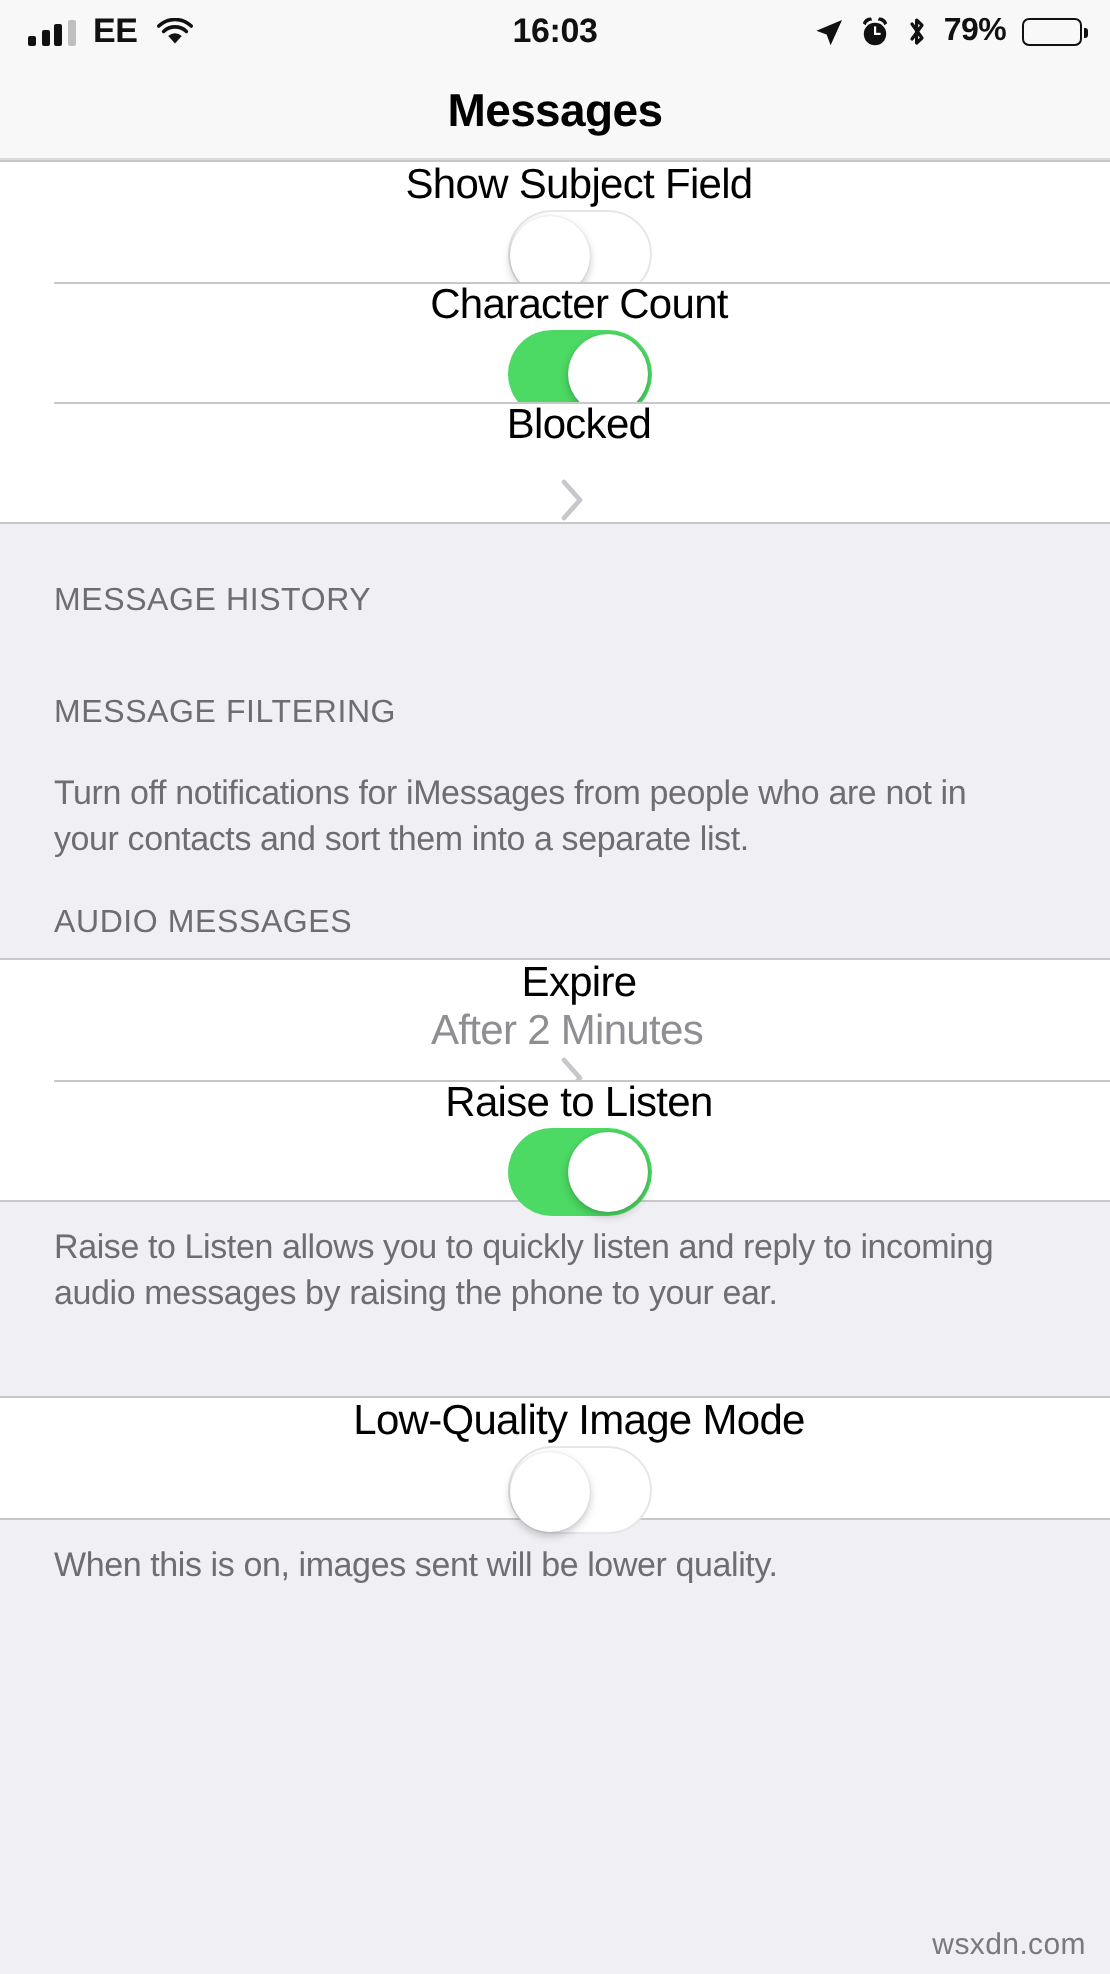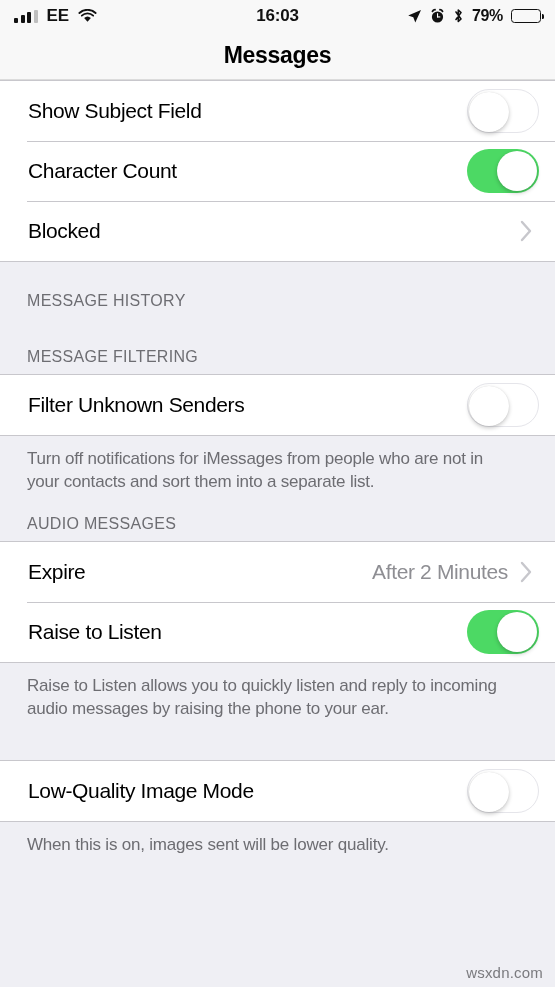--- a/index.html
+++ b/index.html
@@ -155,24 +155,25 @@
   .group {
     background: #FFFFFF;
     border-top: 1px solid #C8C7CC;
     border-bottom: 1px solid #C8C7CC;
   }
 
   .row {
     height: 60px;
     display: flex;
     align-items: center;
-    padding: 0 16px 0 28px;
+    padding: 0 16px 0 40px;
     background: #FFFFFF;
     position: relative;
     cursor: default;
+    flex-direction: column;
   }
   .row + .row::before {
     content: "";
     position: absolute;
     left: 27px; right: 0; top: 0;
     height: 1px;
     background: #C8C7CC;
   }
   .row-label {
     font-size: 21px;
@@ -328,28 +329,20 @@
           <svg class="disclosure" width="13" height="22" viewBox="0 0 13 22">
             <path d="M2 2 L10 11 L2 20" stroke="#C7C7CC" stroke-width="2.4" fill="none" stroke-linecap="round" stroke-linejoin="round"></path>
           </svg>
         </span>
       </div>
     </div>
 
     <div class="section-header">MESSAGE HISTORY</div>
 
     <div class="section-header">MESSAGE FILTERING</div>
-    <div class="group">
-      <div class="row">
-        <span class="row-label">Filter Unknown Senders</span>
-        <span class="toggle off">
-            <span class="knob"></span>
-          </span>
-      </div>
-    </div>
     <div class="section-footer">Turn off notifications for iMessages from people who are not in your contacts and sort them into a separate list.</div>
 
     <div class="section-header" style="padding-top:4px">AUDIO MESSAGES</div>
     <div class="group">
       <div class="row">
         <span class="row-label">Expire</span>
         <span class="row-value">After 2 Minutes</span>
         <span>
           <svg class="disclosure" width="13" height="22" viewBox="0 0 13 22">
             <path d="M2 2 L10 11 L2 20" stroke="#C7C7CC" stroke-width="2.4" fill="none" stroke-linecap="round" stroke-linejoin="round"></path>

